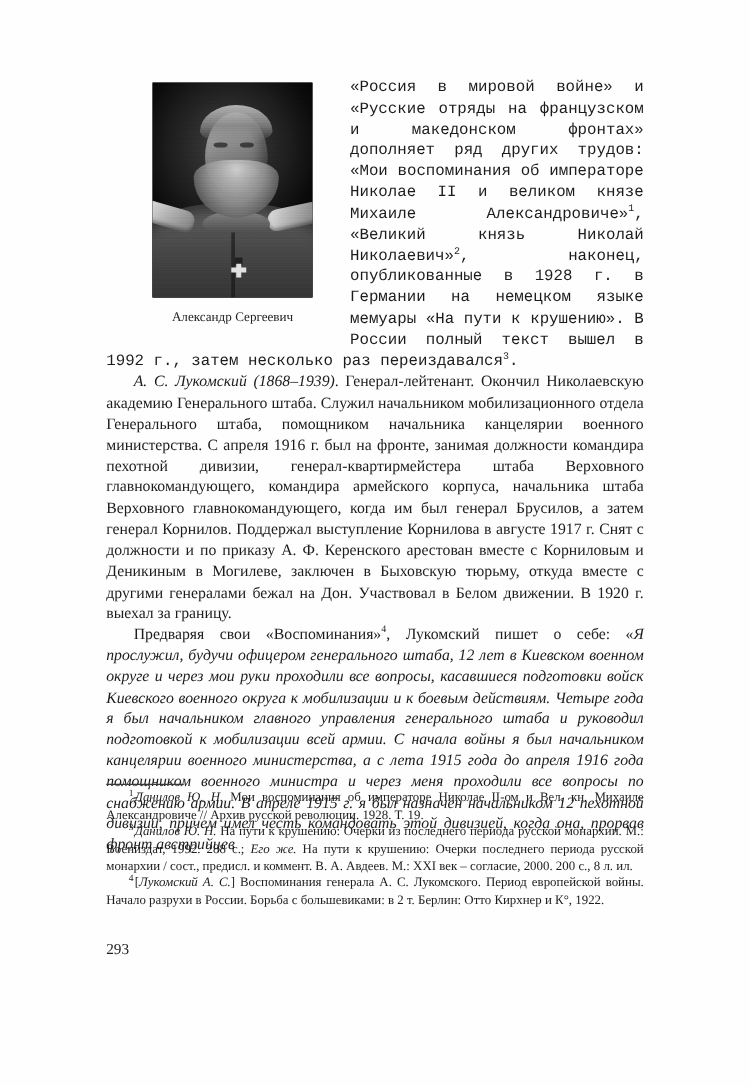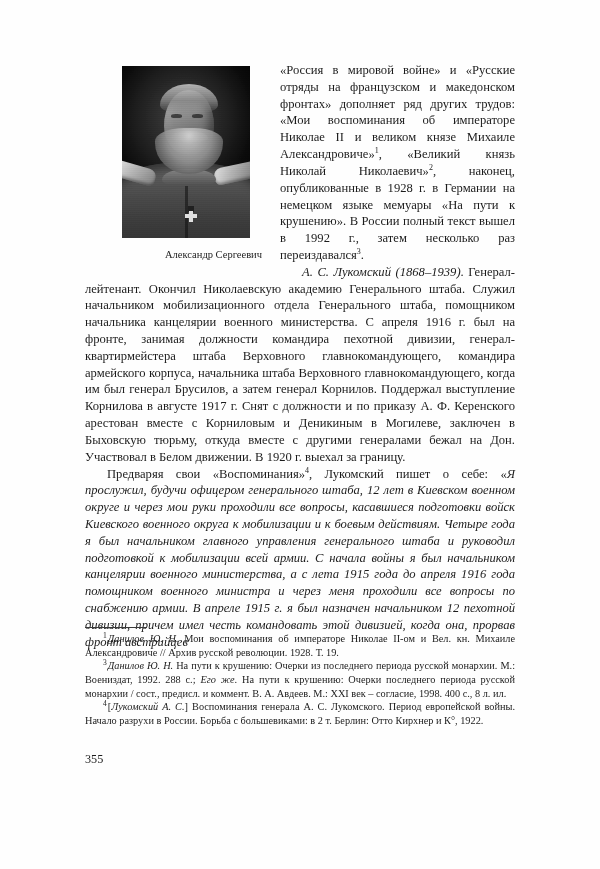--- a/index.html
+++ b/index.html
@@ -194,37 +194,37 @@
   .photo .grain {
     position: absolute;
     inset: 0;
     background:
       repeating-linear-gradient(0deg, rgba(255,255,255,.018) 0 1px, rgba(0,0,0,.018) 1px 2px);
     mix-blend-mode: overlay;
   }
 
   .caption {
     margin-top: 10px;
-    text-align: right;
+    text-align: center;
     font-size: 10.5px;
     line-height: 1.32;
     color: #232323;
   }
 
   
   .para {
     margin: 0;
     font-size: 12.6px;
     line-height: 1.335;
     text-align: justify;
     text-indent: 22px;
     hyphens: auto;
     -webkit-hyphens: auto;
   }
-  .para.noindent { text-indent: 0; }
+  .para.noindent { text-indent: 0; font-family: Liberation Mono, monospace; }
   .para + .para { margin-top: 0; }
 
   .para i, .para em { font-style: italic; }
 
   sup.fnref {
     font-size: 8px;
     vertical-align: super;
     line-height: 0;
   }
 
@@ -308,20 +308,20 @@
     <p class="para"><span>Предваряя свои «Воспоминания»</span><sup class="fnref">4</sup><span>, Лукомский пишет о себе: «</span><i>Я прослужил, будучи офицером генерального штаба, 12 лет в Киевском военном округе и через мои руки проходили все вопросы, касавшиеся подготовки войск Киевского военного округа к мобилизации и к боевым действиям. Четыре года я был начальником главного управления генерального штаба и руководил подготовкой к мобилизации всей армии. С начала войны я был начальником канцелярии военного министерства, а с лета 1915 года до апреля 1916 года помощником военного министра и через меня проходили все вопросы по снабжению армии. В апреле 1915 г. я был назначен начальником 12 пехотной дивизии, причем имел честь командовать этой дивизией, когда она, прорвав фронт австрийцев</i></p>
 
   </div>
 
   <div class="footnotes">
     <div class="fn-rule"></div>
 
     <p class="fn"><span class="num">1</span><i>Данилов Ю. Н.</i><span> Мои воспоминания об императоре Николае II-ом и Вел. кн. Михаиле Александровиче // Архив русской революции. 1928. Т. 19.</span></p>
 
 
-    <p class="fn"><span class="num">3</span><i>Данилов Ю. Н.</i><span> На пути к крушению: Очерки из последнего периода русской монархии. М.: Воениздат, 1992. 288 с.; </span><i>Его же.</i><span> На пути к крушению: Очерки последнего периода русской монархии / сост., предисл. и коммент. В. А. Авдеев. М.: XXI век – согласие, 1998. 400 с., 8 л. ил.</span></p>
+    <p class="fn"><span class="num">3</span><i>Данилов Ю. Н.</i><span> На пути к крушению: Очерки из последнего периода русской монархии. М.: Воениздат, 1992. 288 с.; </span><i>Его же.</i><span> На пути к крушению: Очерки последнего периода русской монархии / сост., предисл. и коммент. В. А. Авдеев. М.: XXI век – согласие, 2000. 200 с., 8 л. ил.</span></p>
 
     <p class="fn"><span class="num">4</span><span>[</span><i>Лукомский А. С.</i><span>]</span><span> Воспоминания генерала А. С. Лукомского. Период европейской войны. Начало разрухи в России. Борьба с большевиками: в 2 т. Берлин: Отто Кирхнер и К°, 1922.</span></p>
   </div>
 
-  <div class="folio">355</div>
+  <div class="folio">293</div>
 
 </div>
 
 </body></html>

